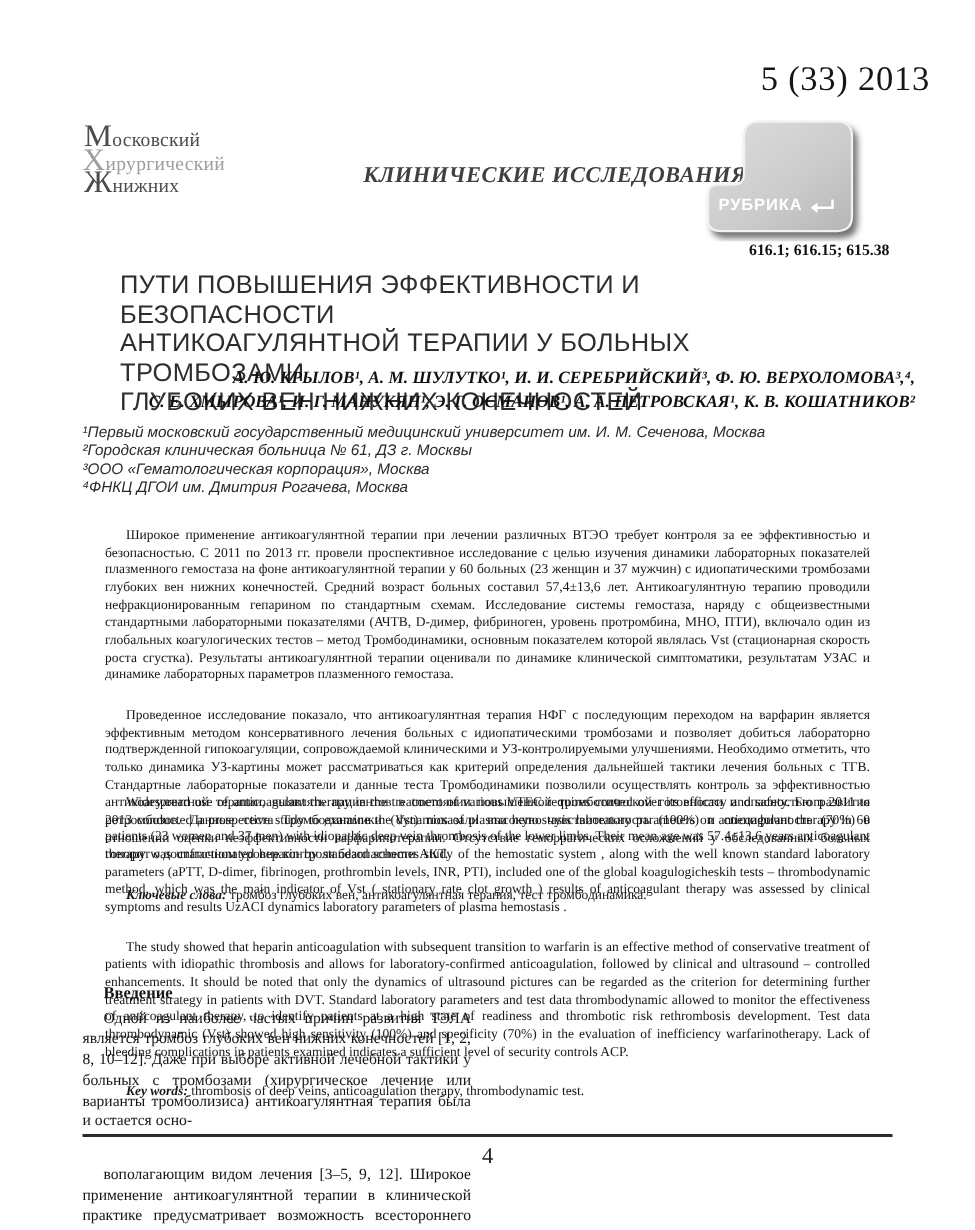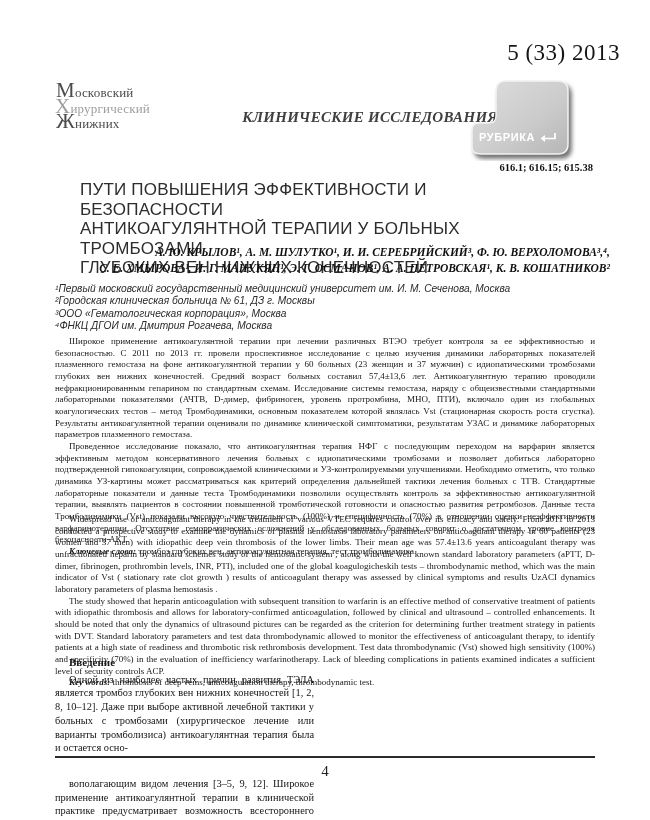--- a/index.html
+++ b/index.html
@@ -36,21 +36,21 @@
     font-weight:bold;font-style:italic;font-size:11.5px;line-height:15.5px;color:#111;
   }
   .affiliations{
     position:absolute;left:55px;top:283px;width:540px;text-align:left;
     font-family:"Liberation Sans", sans-serif;font-style:italic;font-size:10.2px;line-height:12.3px;color:#2a2a2a;
   }
   
   .abstract{position:absolute;left:55px;width:540px;text-align:justify;color:#171717;}
   .abstract.ru{top:336px;font-size:9px;line-height:11.65px;}
   .abstract.en{top:514px;font-size:9px;line-height:11.65px;}
-  .abstract p{margin:0;text-indent:14px;}
+  .abstract p{margin:15px;text-indent:14px;}
   .kw-label{font-weight:bold;font-style:italic;}
   
   .body-cols{position:absolute;left:55px;top:656px;width:540px;display:flex;gap:22px;flex-direction:column;}
   .body-col{width:259px;font-size:10.4px;line-height:13.7px;text-align:justify;color:#151515;}
   .body-heading{font-weight:bold;font-size:11px;text-indent:14px;margin:0 0 3px 0;}
   .body-col p{margin:0;text-indent:14px;}
   
   .footer-rule{position:absolute;left:55px;top:756px;width:540px;border-top:2px solid #2b2b2b;}
   .page-number{position:absolute;left:0;top:763px;width:650px;text-align:center;font-size:15px;color:#222;}
 </style>

